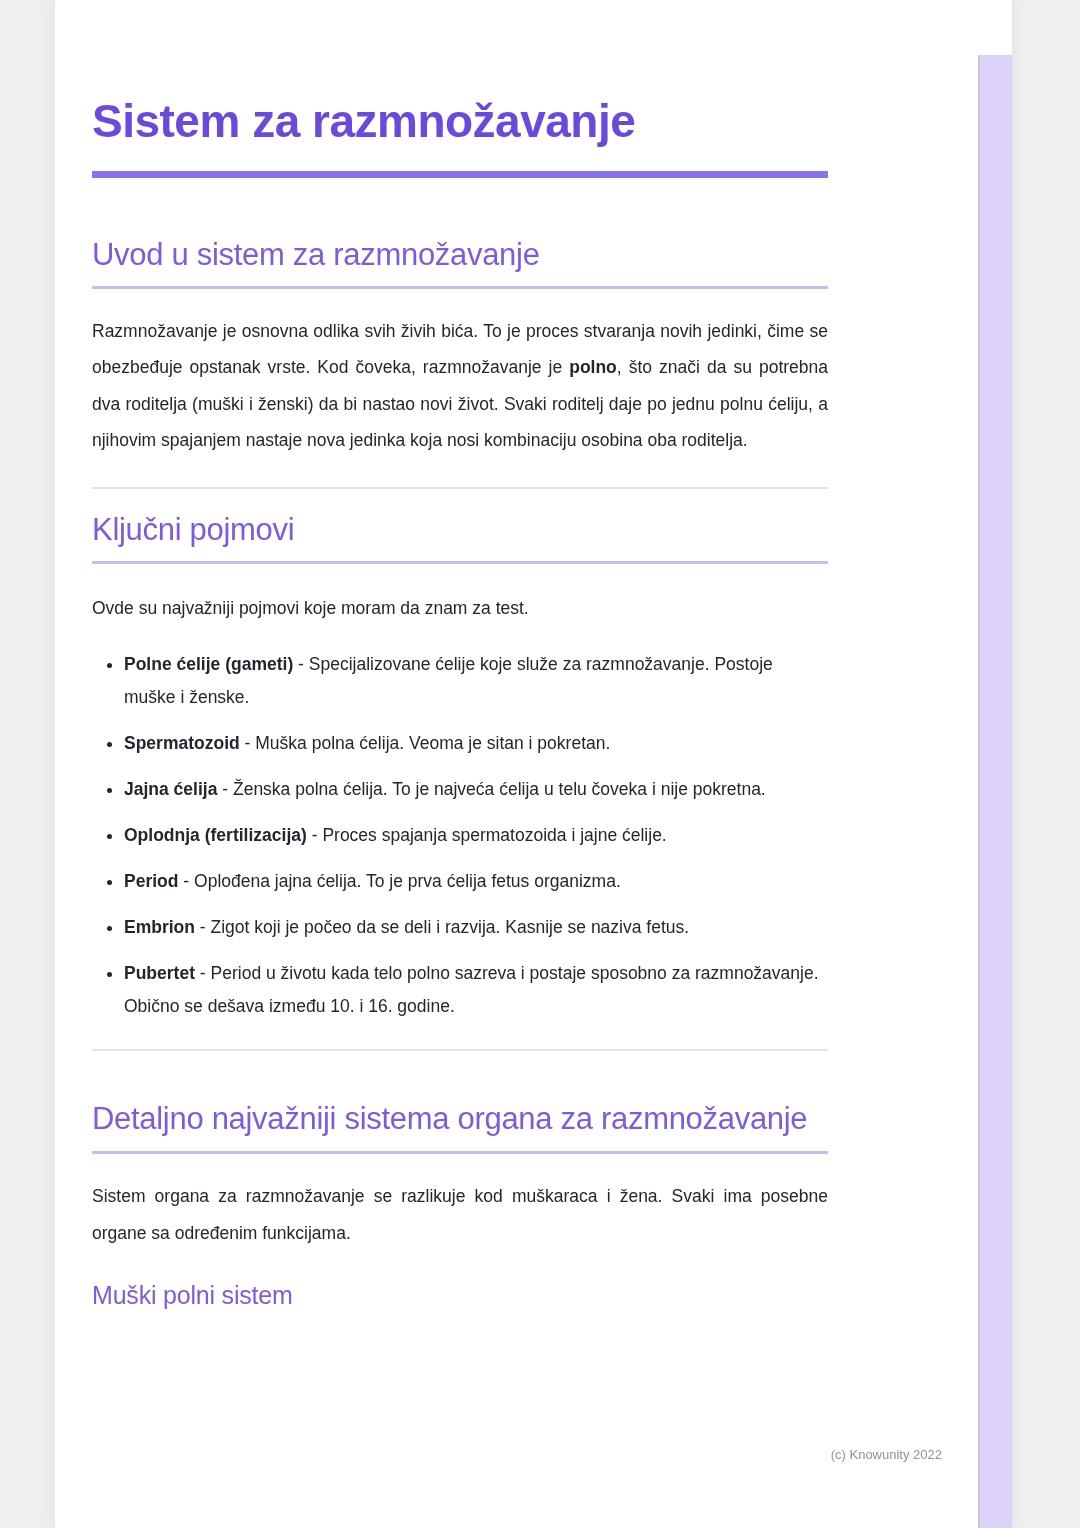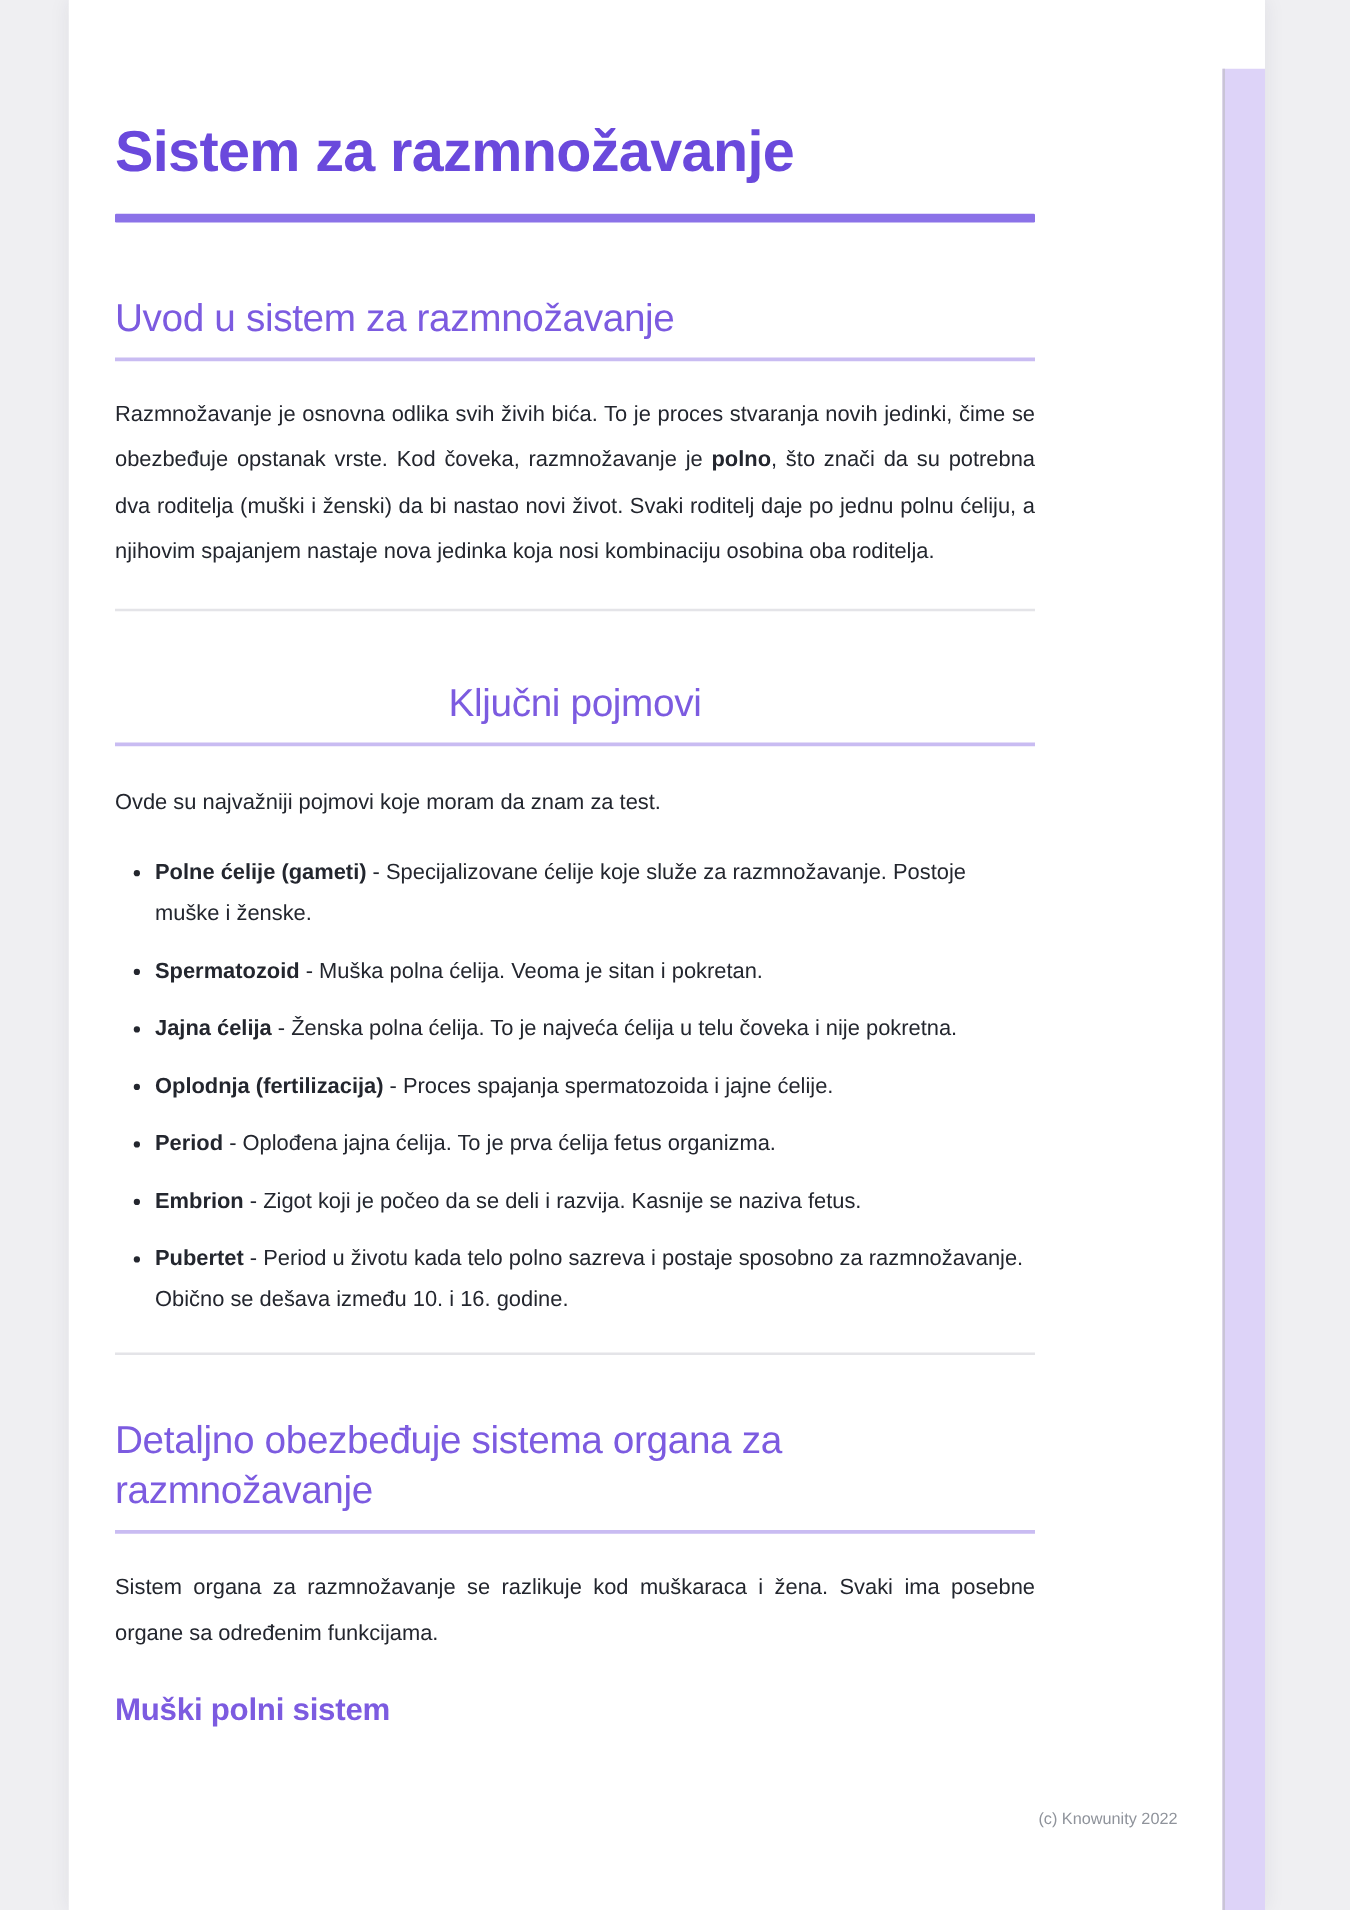--- a/index.html
+++ b/index.html
@@ -55,21 +55,21 @@
     border-radius:1px;
   }
   h2.section-heading{
     font-size:31px;
     line-height:38px;
     font-weight:normal;
     color:var(--accent);
     letter-spacing:-0.3px;
     margin-top:58px;
   }
-  h2.section-heading.tight{ margin-top:55px;text-align:center; }
+  h2.section-heading.tight{ margin-top:22px; }
   h2.section-heading.wrap{ margin-top:48px; line-height:40px; }
   .h2-rule{
     height:3px;
     background:var(--accent-light);
     margin-top:12px;
   }
   p.body{
     margin-top:24px;
     font-size:17.5px;
     line-height:36.5px;
@@ -93,21 +93,21 @@
     line-height:33px;
     color:var(--text);
     margin-bottom:13px;
   }
   ul.term-list li::marker{ color:var(--text); }
   .term{ font-weight:bold; }
   .bold-inline{ font-weight:bold; }
   h3.sub-heading{
     margin-top:30px;
     font-size:25px;
-    font-weight:bold;
+    font-weight:normal;
     color:var(--accent);
     letter-spacing:-0.2px;
   }
   .footer-credit{
     position:absolute;
     right:70px; bottom:66px;
     font-size:13px;
     color:var(--muted);
   }
 </style>
@@ -137,21 +137,21 @@
       <li><span class="term">Spermatozoid</span><span> - </span><span>Muška polna ćelija. Veoma je sitan i pokretan.</span></li>
       <li><span class="term">Jajna ćelija</span><span> - </span><span>Ženska polna ćelija. To je najveća ćelija u telu čoveka i nije pokretna.</span></li>
       <li><span class="term">Oplodnja (fertilizacija)</span><span> - </span><span>Proces spajanja spermatozoida i jajne ćelije.</span></li>
       <li><span class="term">Period</span><span> - </span><span>Oplođena jajna ćelija. To je prva ćelija fetus organizma.</span></li>
       <li><span class="term">Embrion</span><span> - </span><span>Zigot koji je počeo da se deli i razvija. Kasnije se naziva fetus.</span></li>
       <li><span class="term">Pubertet</span><span> - </span><span>Period u životu kada telo polno sazreva i postaje sposobno za razmnožavanje. Obično se dešava između 10. i 16. godine.</span></li>
     </ul>
 
     <div class="divider after-list"></div>
 
-    <h2 class="section-heading wrap">Detaljno obezbeđuje sistema organa za razmnožavanje</h2>
+    <h2 class="section-heading wrap">Detaljno najvažniji sistema organa za razmnožavanje</h2>
     <div class="h2-rule"></div>
     <p class="body">Sistem organa za razmnožavanje se razlikuje kod muškaraca i žena. Svaki ima posebne organe sa određenim funkcijama.</p>
 
     <h3 class="sub-heading">Muški polni sistem</h3>
 
   </div>
 
   <div class="footer-credit">(c) Knowunity 2022</div>
 </div>
 

